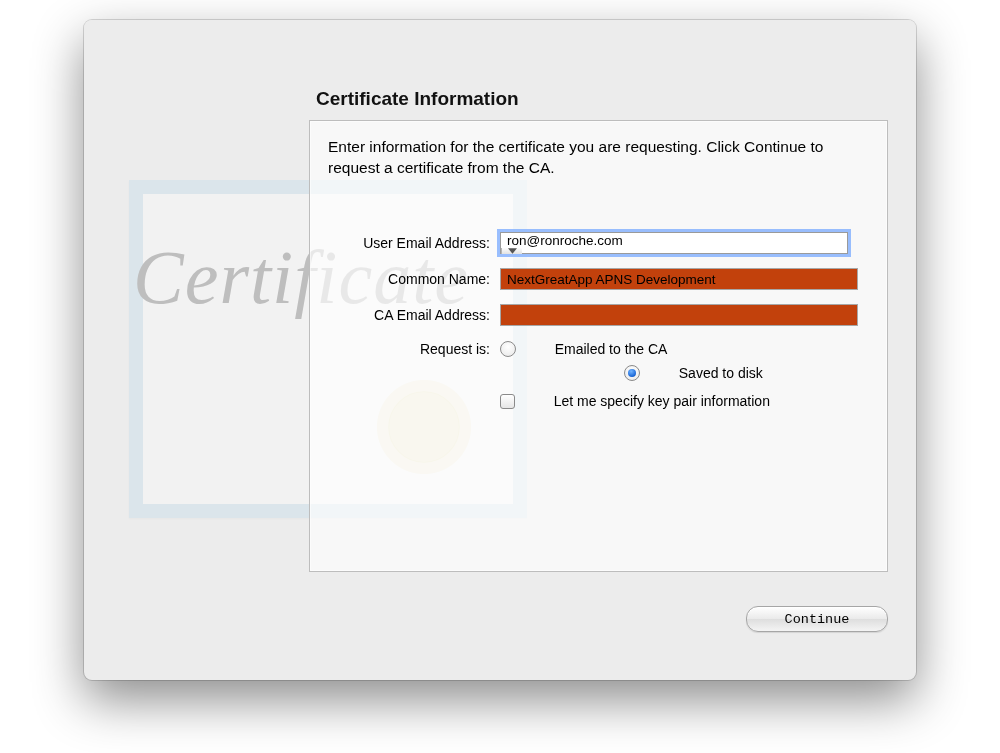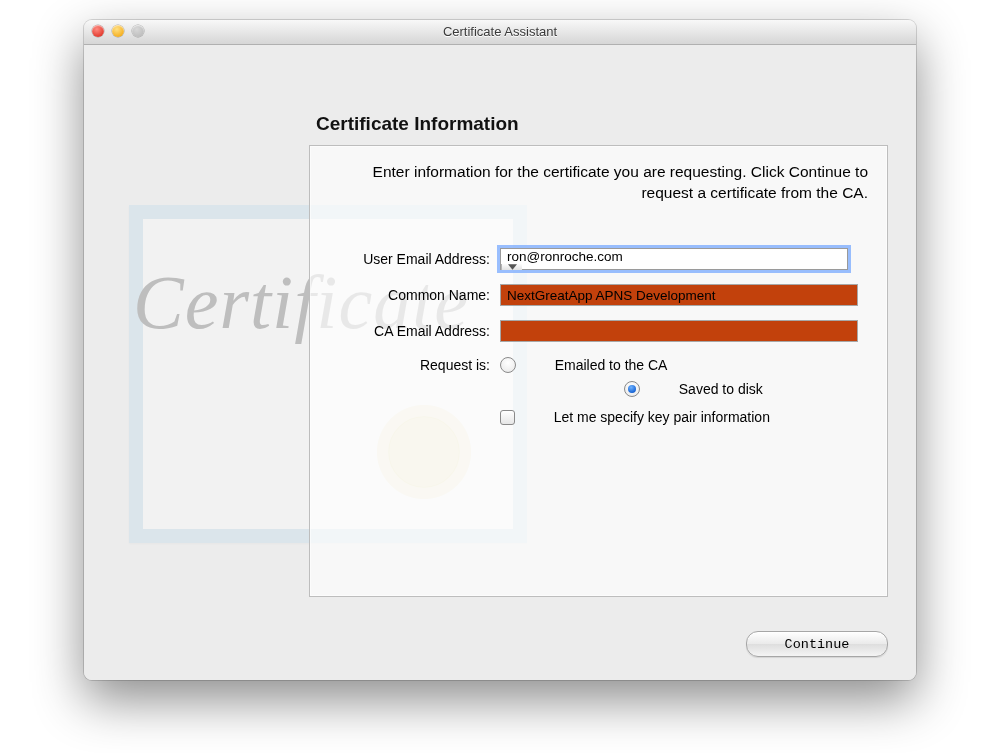--- a/index.html
+++ b/index.html
@@ -116,30 +116,30 @@
     box-shadow: inset 0 0 0 1px rgba(255,255,255,0.5);
   }
   .instructions {
     position: absolute;
     left: 18px;
     top: 16px;
     width: 540px;
     font-size: 15.5px;
     line-height: 1.35;
     color: #000;
-    text-align: right;
   }
 
   .row {
     position: absolute;
     left: 0;
     width: 100%;
     height: 26px;
     display: flex;
     align-items: center;
+    margin-top: 9px;
   }
   .row .label {
     width: 180px;
     text-align: right;
     padding-right: 10px;
     font-size: 14px;
     color: #000;
   }
   .row .field {
     flex: 0 0 auto;
@@ -246,28 +246,20 @@
     box-shadow: 0 1px 0 #fff inset, 0 1px 1px rgba(0,0,0,0.1);
     cursor: default;
     font-family: Liberation Mono, monospace;
   }
 </style>
 </head>
 <body>
 
 <div class="shadow-wrap">
 
-  <div class="titlebar">
-    <div class="traffic">
-      <div class="dot close"></div>
-      <div class="dot minimize"></div>
-      <div class="dot zoom"></div>
-    </div>
-    <span class="title">Certificate Assistant</span>
-  </div>
 
   <div class="content-area">
 
     <div class="cert-art">
       <div class="cert-seal">
         <svg viewBox="0 0 100 100">
           <g fill="#f3e6a4" stroke="#e8d87f" stroke-width="1">
             <circle cx="50" cy="50" r="32"></circle>
           </g>
         </svg>

